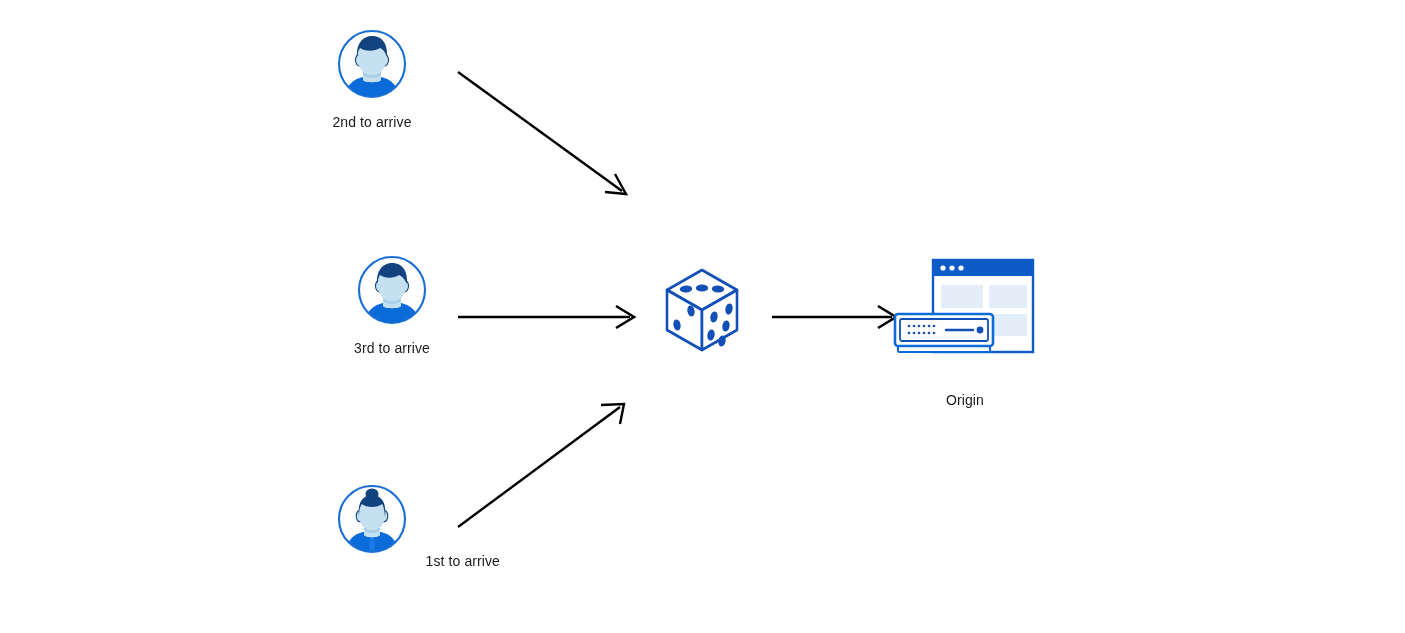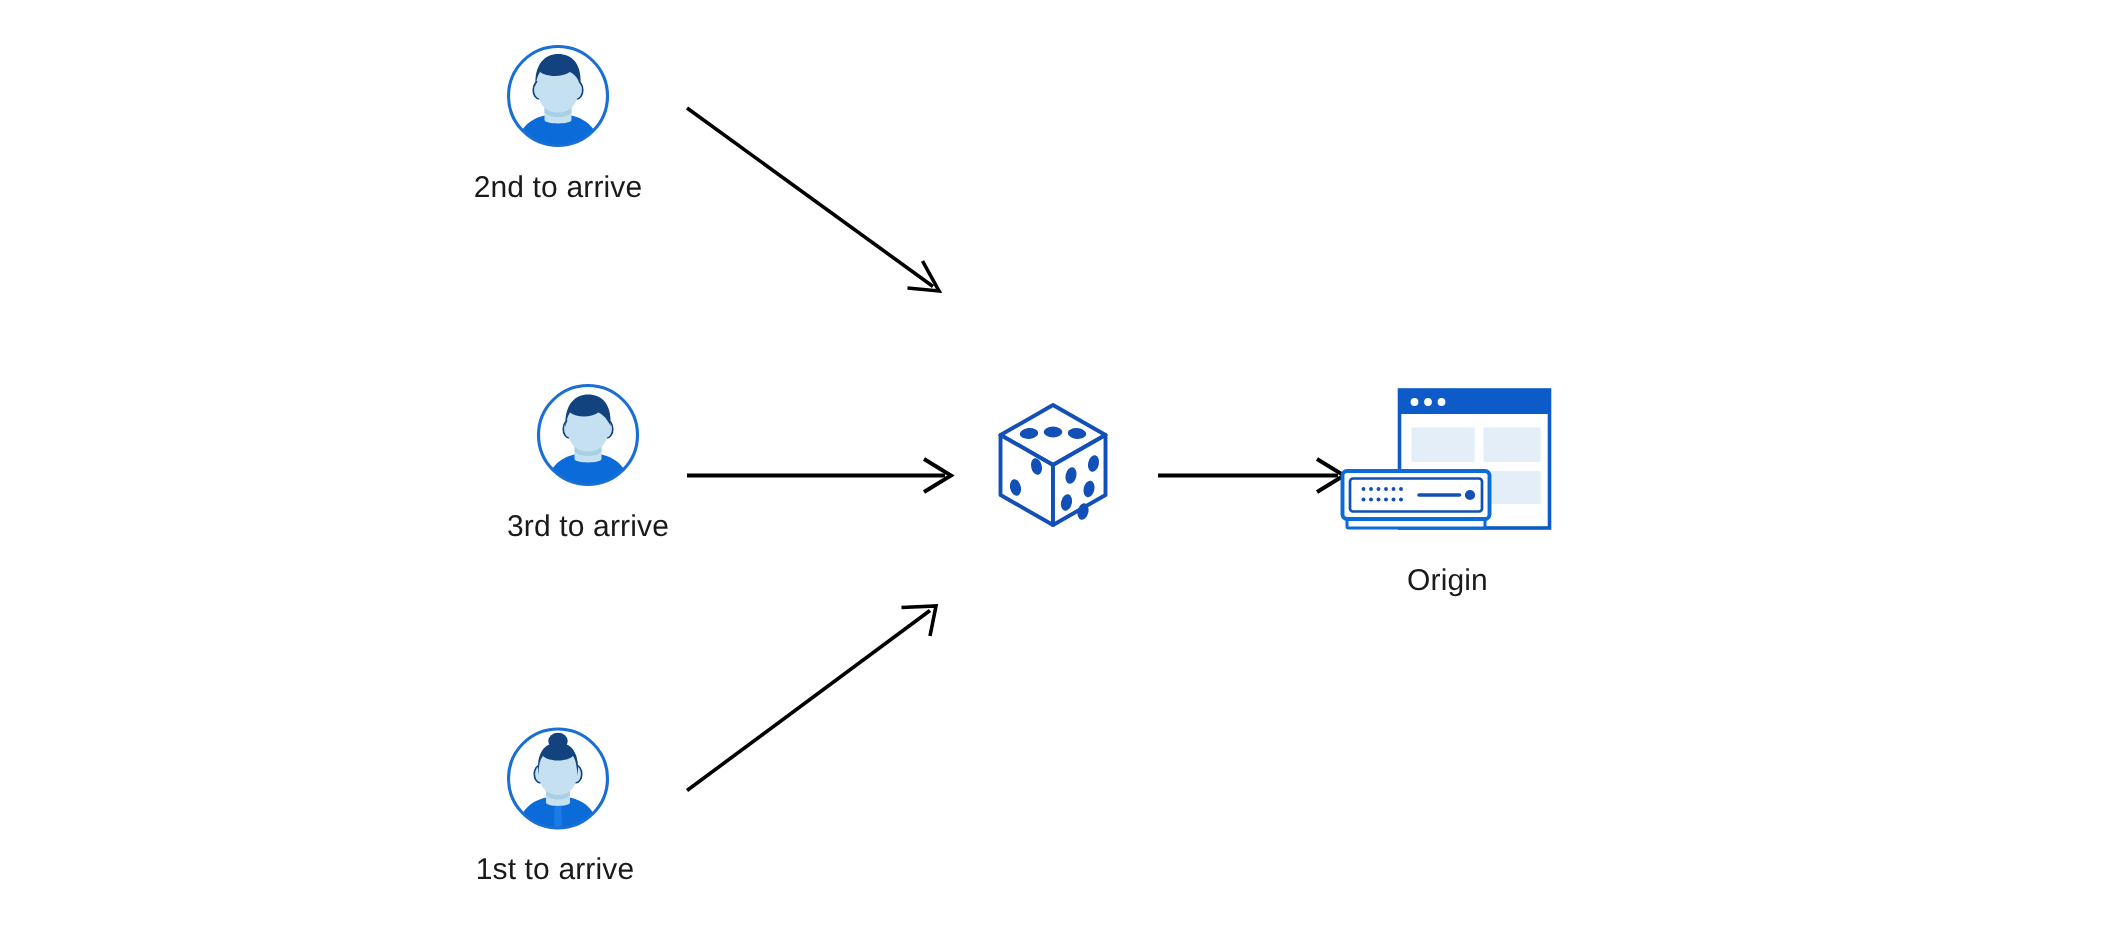--- a/index.html
+++ b/index.html
@@ -19,21 +19,21 @@
     background: #ffffff;
     overflow: hidden;
   }
   .node {
     position: absolute;
   }
   .node-label {
     position: absolute;
     width: 260px;
     text-align: center;
-    font-size: 20px;
+    font-size: 14px;
     color: #1a1a1a;
     font-family: "Liberation Sans", sans-serif;
     letter-spacing: 0.1px;
     white-space: nowrap;
   }
   .arrow-layer {
     position: absolute;
     left: 0;
     top: 0;
     width: 1405px;
@@ -130,21 +130,21 @@
         <path d="M28 40 L28 52 C28 55 44 55 44 52 L44 40 Z" fill="#c5e0f0"></path>
         <path d="M28 47 C31 51 41 51 44 47 L44 40 L28 40 Z" fill="#a8cfe6"></path>
         <ellipse cx="24" cy="33" rx="3.8" ry="5.8" fill="#c5e0f0" stroke="#12437f" stroke-width="1.1"></ellipse>
         <ellipse cx="48" cy="33" rx="3.8" ry="5.8" fill="#c5e0f0" stroke="#12437f" stroke-width="1.1"></ellipse>
         <path d="M23 31 C23 18 29 12 36 12 C43 12 49 18 49 31 C49 41 44 47 36 47 C28 47 23 41 23 31 Z" fill="#c5e0f0"></path>
         <path d="M23 34 C21 18 28 12 36 12 C44 12 51 18 49 34 C49 34 48.5 24 46 21 C42 25 30 25 26 21 C23.5 24 23 29 23 34 Z" fill="#12437f"></path>
         <ellipse cx="36" cy="11" rx="6.5" ry="5.5" fill="#12437f"></ellipse>
       </g>
       <circle cx="36" cy="36" r="33" fill="none" stroke="#1a6fd4" stroke-width="2.1"></circle>
     </svg>
-    <div class="node-label" style="left:-96px; top:86px;">1st to arrive</div>
+    <div class="node-label" style="left:-96px; top:70px;text-align:right;">1st to arrive</div>
   </div>
 
   <div class="node" style="left:662px; top:267px;">
     <svg class="dice-svg" width="80" height="86" viewBox="0 0 80 86">
 
       <g fill="#ffffff" stroke="#1250b8" stroke-width="2.6" stroke-linejoin="round">
         <path d="M40 3 L75 23 L40 43 L5 23 Z"></path>
         <path d="M5 23 L40 43 L40 83 L5 63 Z"></path>
         <path d="M75 23 L75 63 L40 83 L40 43 Z"></path>
       </g>
@@ -200,16 +200,16 @@
             <circle cx="21" cy="75" r="1.3"></circle>
           <circle cx="26" cy="75" r="1.3"></circle>
             <circle cx="31" cy="75" r="1.3"></circle>
           <circle cx="36" cy="75" r="1.3"></circle>
             <circle cx="41" cy="75" r="1.3"></circle>
         </g>
         <line x1="53" y1="72" x2="80" y2="72" stroke="#1250b8" stroke-width="2.4" stroke-linecap="round"></line>
         <circle cx="87" cy="72" r="3.4" fill="#1250b8"></circle>
       </g>
     </svg>
-    <div class="node-label" style="left:-58px; top:118px;">Origin</div>
+    <div class="node-label" style="left:-58px; top:134px;">Origin</div>
   </div>
 
 </div>
 
 </body></html>

